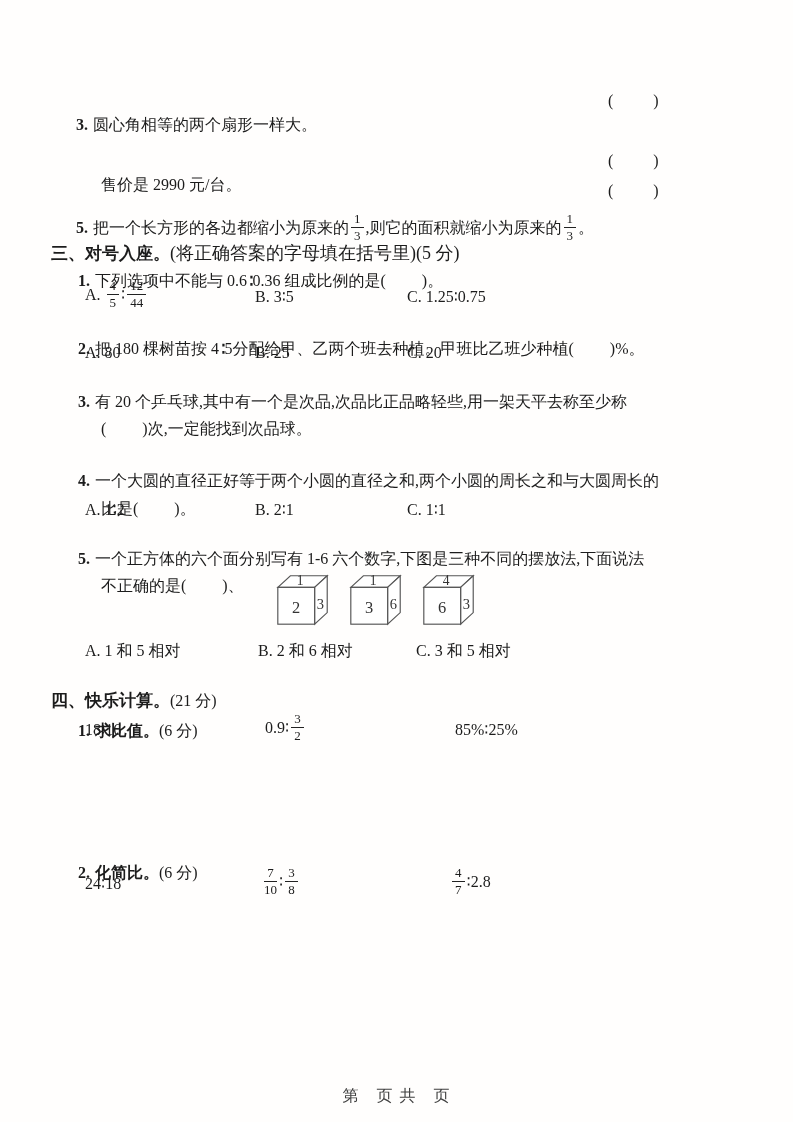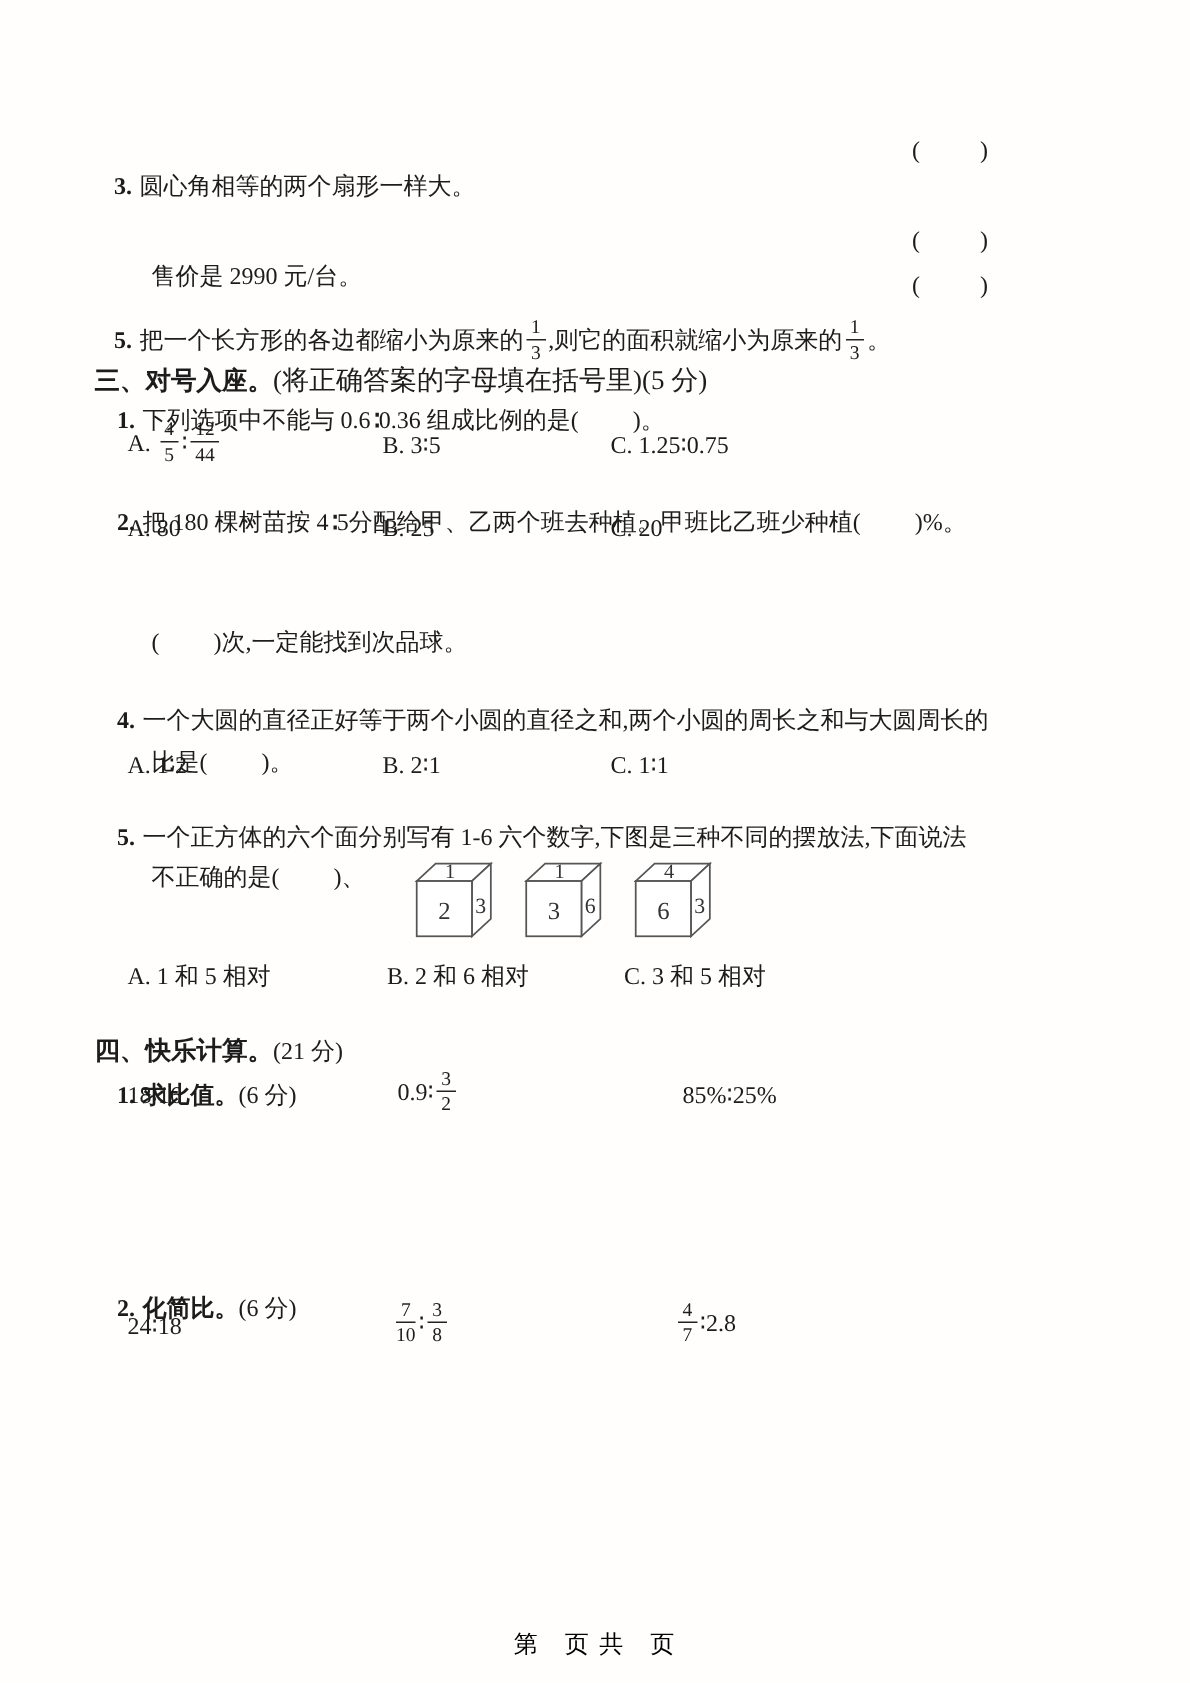--- a/index.html
+++ b/index.html
@@ -7,21 +7,21 @@
     position:relative;
     width:793px;height:1122px;
     background:#fffefd;
     font-family:"Liberation Serif","DejaVu Serif",serif;
     color:#1c1c1c;
     overflow:hidden;
   }
   .line{position:absolute;font-size:16px;line-height:22px;white-space:pre;}
   .tall{line-height:36px;}
   .qno{font-weight:700;margin-right:5px;}
-  .sec-title{font-weight:700;font-size:17px;margin-left:12px;}
+  .sec-title{font-weight:700;font-size:17px;}
   .sec-sub{font-weight:400;font-size:18px;}
   .score{font-weight:400;margin-top:32px;}
   .sub-label{font-weight:700;}
   .tf-bracket{position:absolute;font-size:16px;white-space:pre;left:608px;}
   .opts{
     position:absolute;left:85px;display:grid;
     grid-template-columns:170px 152px auto;
     font-size:16px;white-space:pre;align-items:center;
   }
   .exprs{
@@ -36,21 +36,21 @@
   }
   .fn{display:block;border-bottom:1px solid #222;padding:0 3px 1px 3px;}
   .fd{display:block;padding-top:1px;}
   .cube-row{position:absolute;left:272px;top:570px;display:flex;gap:11px;}
   .cube-row svg{display:block;}
   .cube-face{fill:#ffffff;stroke:#555;stroke-width:1.2;stroke-linejoin:miter;}
   .cube-num{fill:#333;font-family:"Liberation Serif","DejaVu Serif",serif;}
   .footer{
     position:absolute;left:0;top:1086px;width:100%;
     text-align:center;font-size:16px;letter-spacing:1px;
-    font-family:"DejaVu Sans","Liberation Sans",sans-serif;color:#000000;
+    font-family:"DejaVu Sans","Liberation Sans",sans-serif;color:#404040;
   }
 </style>
 </head>
 <body>
 
 <div id="page">
 
   <div class="line" style="top:92px;left:60px;">
     <span class="qno">3.</span><span>圆心角相等的两个扇形一样大。</span>
   </div>
@@ -81,20 +81,23 @@
 
   <div class="line" style="top:316px;left:62px;">
     <span class="qno">2.</span><span>把 180 棵树苗按 4∶5分配给甲、乙两个班去种植。甲班比乙班少种植(         )%。</span>
   </div>
   <div class="opts" style="top:344px;">
     <span>A. 80</span>
     <span>B. 25</span>
     <span>C. 20</span>
   </div>
 
+  <div class="line" style="top:369px;left:62px;">
+    <span class="qno">3.</span><span>有 20 个乒乓球,其中有一个是次品,次品比正品略轻些,用一架天平去称至少称</span>
+  </div>
   <div class="line" style="top:396px;left:85px;">
     <span>(         )次,一定能找到次品球。</span>
   </div>
 
   <div class="line" style="top:448px;left:62px;">
     <span class="qno">4.</span><span>一个大圆的直径正好等于两个小圆的直径之和,两个小圆的周长之和与大圆周长的</span>
   </div>
   <div class="line" style="top:476px;left:85px;">
     <span>比是(         )。</span>
   </div>

